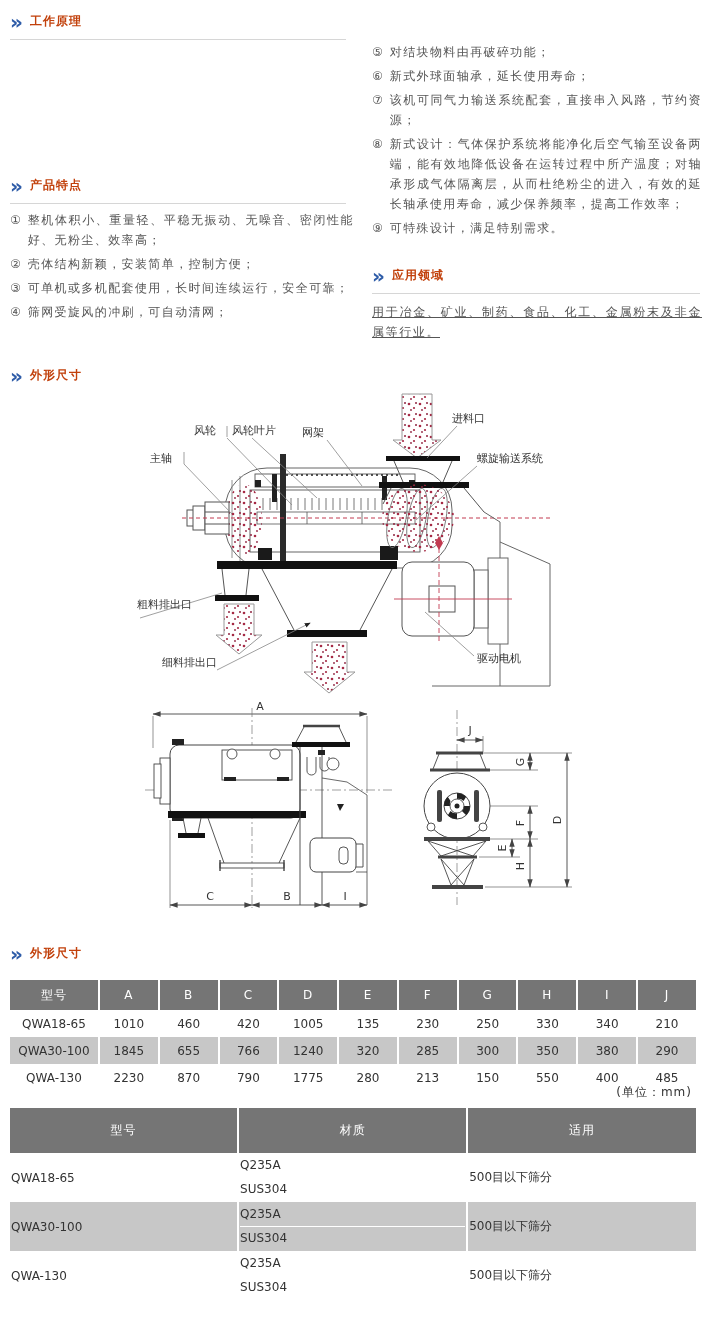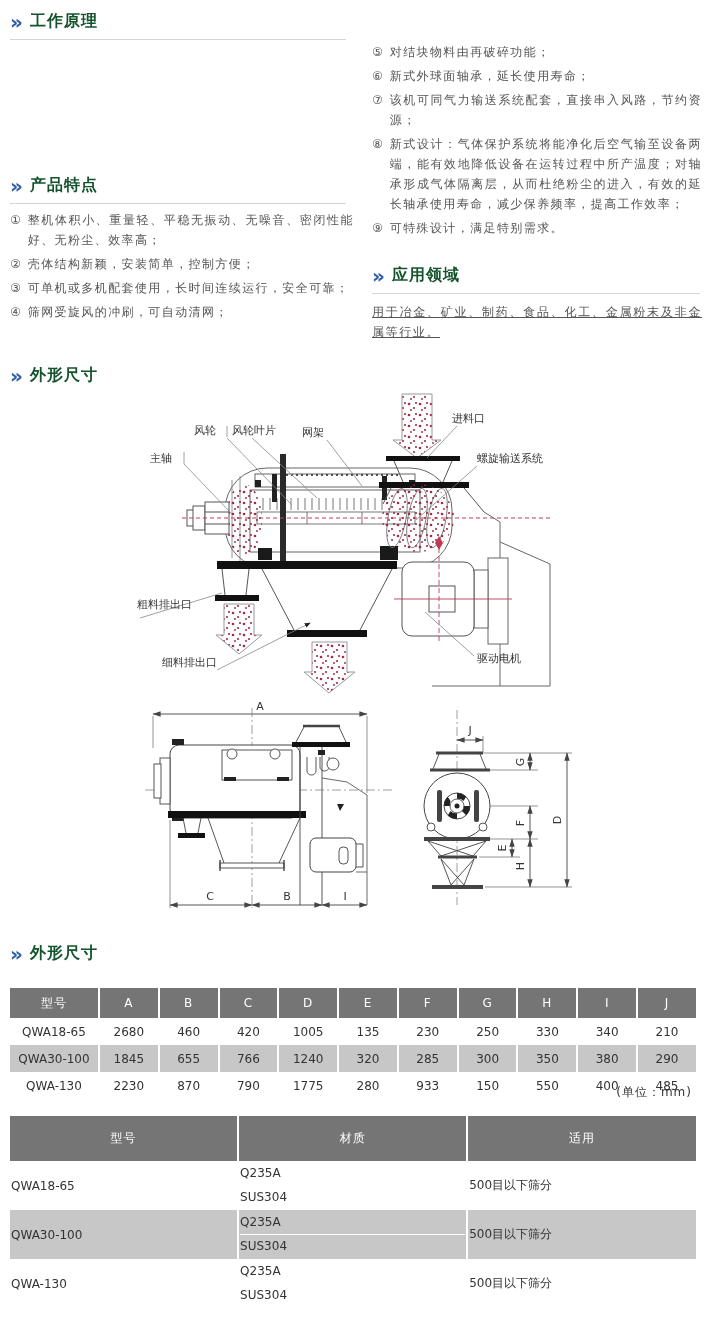--- a/index.html
+++ b/index.html
@@ -2,26 +2,26 @@
 <html><head>
 <meta charset="utf-8">
 <style>
   html,body{margin:0;padding:0;background:#fff;}
   body{font-family:"DejaVu Sans","Liberation Sans",sans-serif;}
   #page{position:relative;width:707px;height:1335px;background:#fff;overflow:hidden;}
   .abs{position:absolute;}
   .sec-h{display:flex;align-items:flex-end;gap:7px;border-bottom:1px solid #d6d6d6;padding-bottom:9px;}
   .sec-h.no-line{border-bottom:none;padding-bottom:0;}
   .sec-h .chev{color:#2e5ca8;font-size:20px;font-weight:bold;line-height:16px;}
-  .sec-h .t{color:#14532d;font-size:16px;font-weight:bold;letter-spacing:1px;line-height:18px;}
+  .sec-h .t{color:#c2410c;font-size:12px;font-weight:bold;letter-spacing:1px;line-height:18px;}
   .para{font-size:12px;color:#555;line-height:20px;letter-spacing:1.6px;text-align:justify;}
   .item{display:flex;gap:7px;margin-bottom:4px;font-size:12px;color:#555;}
   .item .num{flex:0 0 auto;line-height:20px;}
   .item .txt{flex:1;line-height:20px;letter-spacing:1.4px;text-align:justify;}
-  table.t1,table.t2{border-collapse:separate;border-spacing:2px 0;width:690px;table-layout:fixed;margin-top:8px;}
+  table.t1,table.t2{border-collapse:separate;border-spacing:2px 0;width:690px;table-layout:fixed;}
   table.t1 th{background:#757575;color:#fff;font-size:12px;font-weight:normal;height:28px;text-align:center;letter-spacing:1px;}
   table.t1 td{font-size:12px;color:#333;height:25px;text-align:center;background:#fff;}
   table.t1 tr.gray td{background:#c7c7c7;}
   table.t2 th{background:#757575;color:#fff;font-size:12px;font-weight:normal;height:43px;text-align:center;letter-spacing:1px;}
   table.t2 td{font-size:12px;color:#333;height:47px;text-align:left;background:#fff;vertical-align:middle;}
   table.t2 tr.gray td{background:#c7c7c7;}
   table.t2 .mat-top,table.t2 .mat-bot{height:23px;line-height:23px;}
   table.t2 .mat-top{border-bottom:1px solid transparent;}
   table.t2 tr.gray .mat-top{border-bottom-color:#fff;}
   .unit{font-size:12px;color:#333;text-align:right;letter-spacing:1px;}
@@ -381,21 +381,21 @@
         <th>F</th>
         <th>G</th>
         <th>H</th>
         <th>I</th>
         <th>J</th>
       </tr>
     </thead>
     <tbody>
       <tr>
         <td>QWA18-65</td>
-        <td>2680</td>
+        <td>1010</td>
         <td>460</td>
         <td>420</td>
         <td>1005</td>
         <td>135</td>
         <td>230</td>
         <td>250</td>
         <td>330</td>
         <td>340</td>
         <td>210</td>
       </tr>
@@ -412,21 +412,21 @@
         <td>380</td>
         <td>290</td>
       </tr>
       <tr>
         <td>QWA-130</td>
         <td>2230</td>
         <td>870</td>
         <td>790</td>
         <td>1775</td>
         <td>280</td>
-        <td>933</td>
+        <td>213</td>
         <td>150</td>
         <td>550</td>
         <td>400</td>
         <td>485</td>
       </tr>
     </tbody>
   </table>
 
   <div class="abs unit" style="left:8px;top:1084px;width:684px;text-align:right;">(单位：mm)</div>
 

